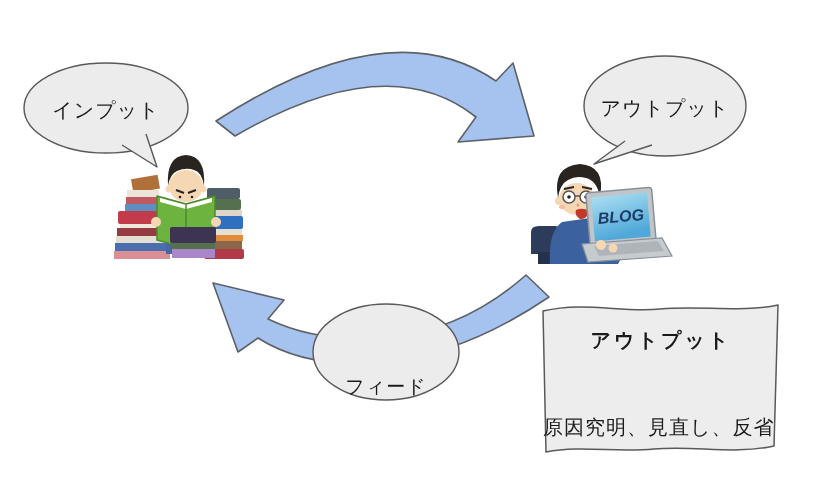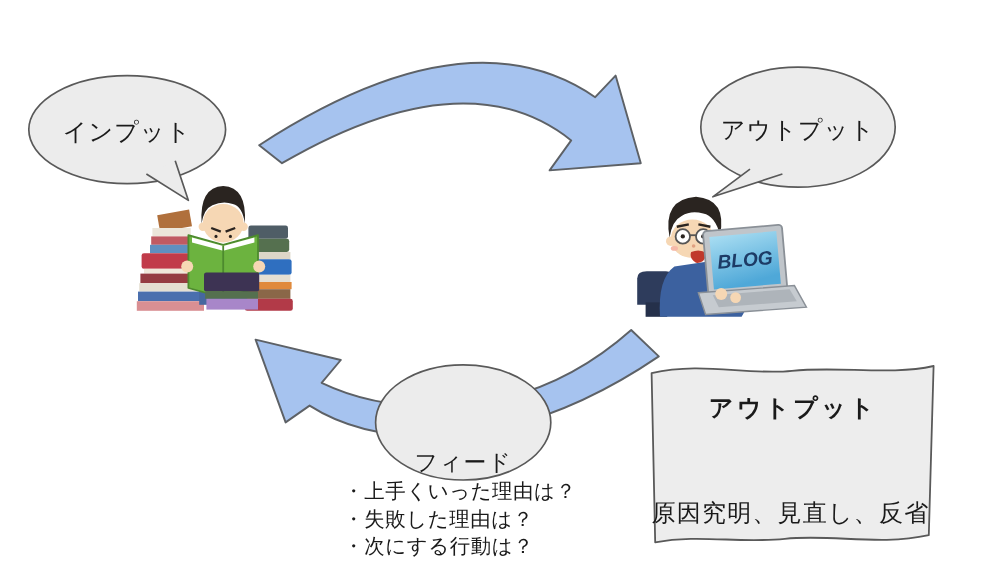--- a/index.html
+++ b/index.html
@@ -129,22 +129,17 @@
 </svg>
 
 <div class="label bubble-label" style="left:584px; top:95px; width:162px;">アウトプット</div>
 
 <div class="label bubble-label" style="left:25px; top:97px; width:162px;">インプット</div>
 
 <div class="label feedback-label" style="left:313px; top:329px; width:146px;">
   <div>フィード</div>
 </div>
 
-<div class="questions">
-  <div>・上手くいった理由は？</div>
-  <div>・失敗した理由は？</div>
-  <div>・次にする行動は？</div>
-</div>
 
 <div class="label kw-title" style="left:543px; top:327px; width:236px;">アウトプット</div>
 <div class="label kw-line" style="left:543px; top:366px; width:236px;">原因究明、見直し、反省</div>
 
 </div>
 
 </body></html>

